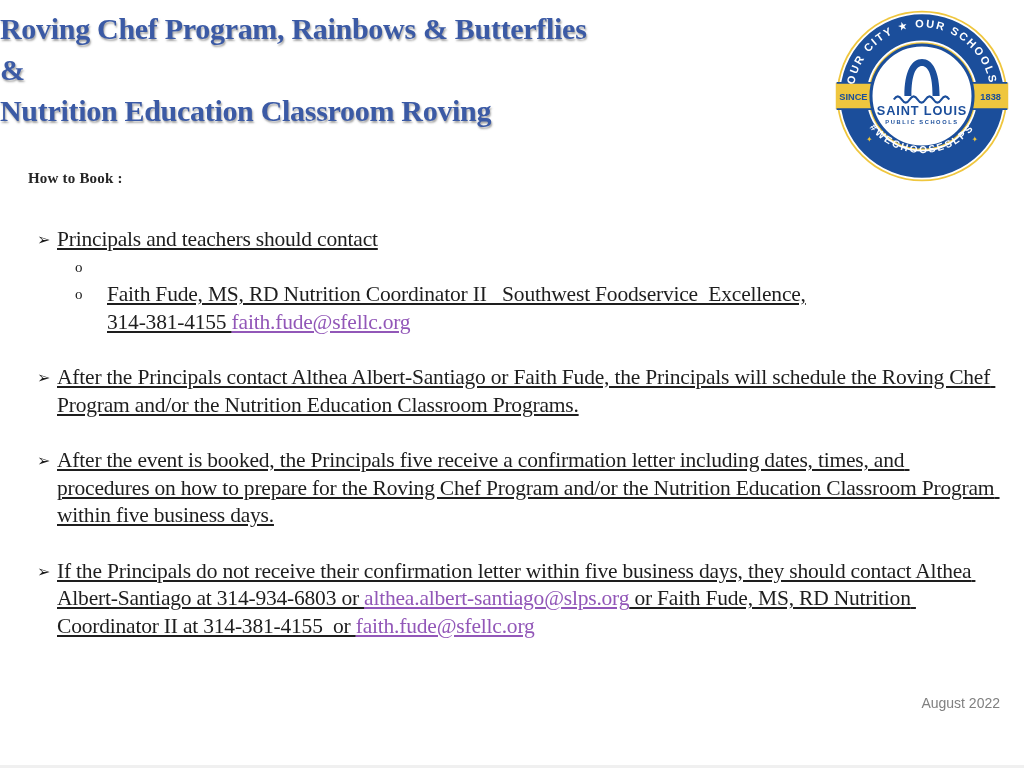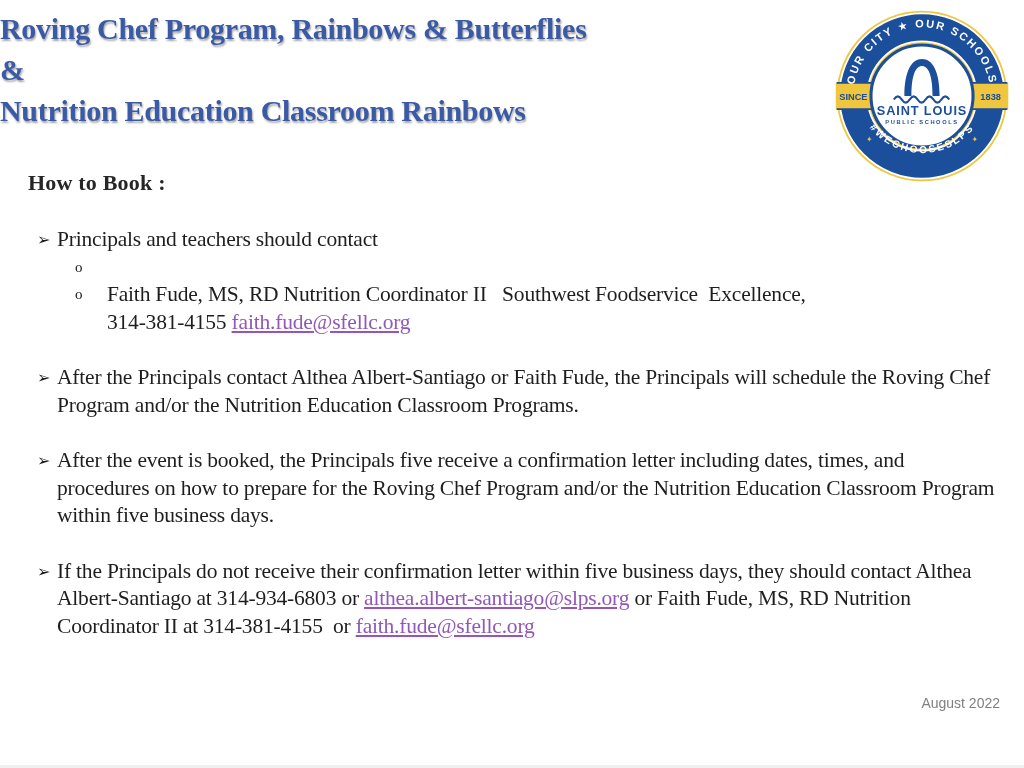--- a/index.html
+++ b/index.html
@@ -19,56 +19,56 @@
     text-shadow:1px 2px 2px rgba(105,105,105,0.6);
     letter-spacing:-0.3px;
   }
   
   .logo-wrap{position:absolute;top:6px;right:14px;width:176px;height:180px;}
   .logo-wrap svg{width:100%;height:100%;}
   .logo-sans{font-family:"Liberation Sans","DejaVu Sans",sans-serif;font-weight:bold;}
   
   .section-heading{
     position:absolute;left:28px;top:170px;
-    font-size:22px;font-weight:bold;color:#262626;letter-spacing:0.2px;
+    font-size:15px;font-weight:bold;color:#262626;letter-spacing:0.2px;
   }
   
   .content{
     position:absolute;left:28px;top:226px;width:968px;
     font-size:21.5px;line-height:27.5px;letter-spacing:-0.2px;
   }
   .bullet,.subitem{display:flex;align-items:flex-start;}
   .bullet + .bullet, .subitem + .bullet{margin-top:28px;}
   .bullet .marker{
     width:29px;padding-left:9px;box-sizing:border-box;flex-shrink:0;
     font-family:"DejaVu Sans",sans-serif;font-size:16px;line-height:27.5px;color:#1a1a1a;
   }
   .subitem{padding-left:47px;}
   .subitem .marker{
     width:32px;flex-shrink:0;font-size:15px;line-height:27.5px;color:#1a1a1a;
   }
-  .btext{white-space:pre-wrap;}
+  .btext{white-space:pre-wrap;text-decoration:underline;}
   .email-link{
     color:var(--link-color,#9257b8);text-decoration:underline;cursor:pointer;
   }
   
   .date-note{
     position:absolute;right:24px;top:695px;
     font-family:"Liberation Sans","DejaVu Sans",sans-serif;
     font-size:14px;color:var(--date-color,#808080);
   }
   .bottom-edge{position:absolute;left:0;right:0;bottom:0;height:3px;background:#f0f0f0;}
 </style>
 </head>
 <body style="--title-color: #3b5aa5; --text-color: #1e1e1e; --link-color: #9257b8; --date-color: #808080;">
 
 <div class="title-block">
   <div class="title-line">Roving Chef Program, Rainbows &amp; Butterflies</div>
   <div class="title-line">&amp;</div>
-  <div class="title-line">Nutrition Education Classroom Rainbows</div>
+  <div class="title-line">Nutrition Education Classroom Roving</div>
 </div>
 
 <div class="logo-wrap">
   <svg viewBox="0 0 200 200">
     <circle cx="100" cy="100" r="97" fill="#EFC63E"></circle>
     <circle cx="100" cy="100" r="78" fill="none" stroke="#1B4E9B" stroke-width="32"></circle>
     <circle cx="100" cy="100" r="94" fill="none" stroke="#ffffff" stroke-width="2"></circle>
     <circle cx="100" cy="100" r="62" fill="none" stroke="#ffffff" stroke-width="2"></circle>
 
     <rect x="2" y="85" width="196" height="30" fill="#EFC63E"></rect>

